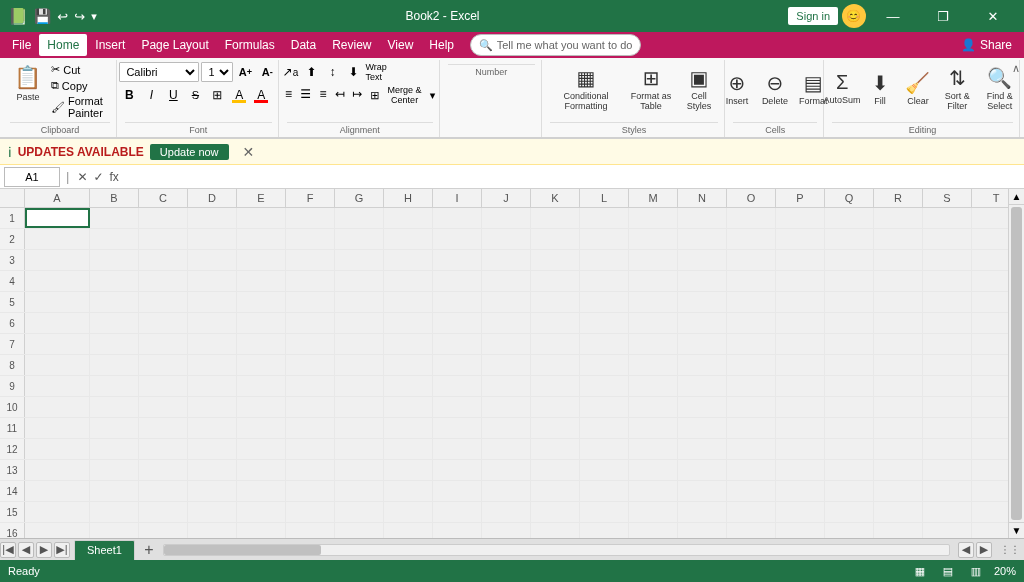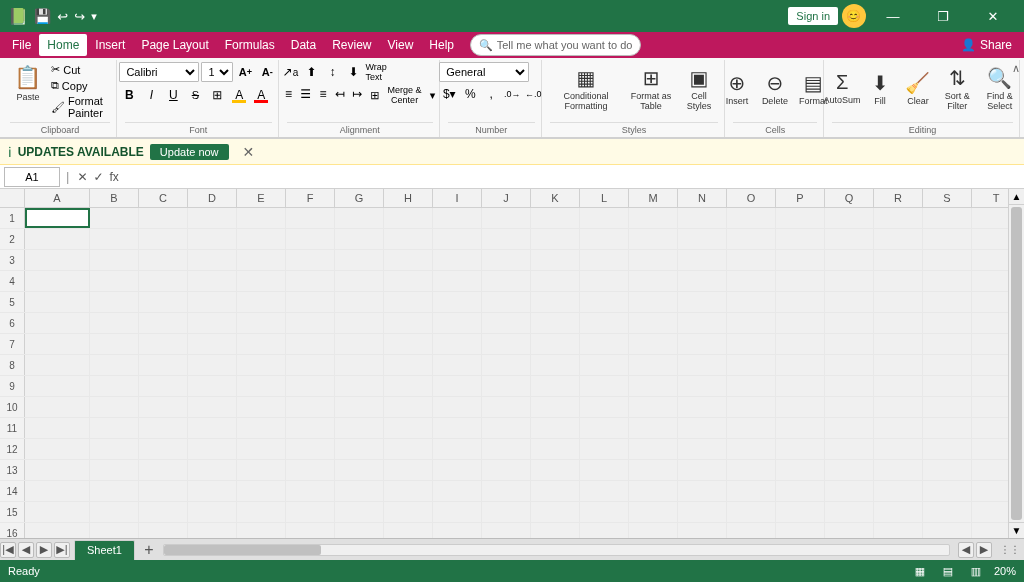--- a/index.html
+++ b/index.html
@@ -90,21 +90,21 @@
       background: #fffbe6;
       border-bottom: 1px solid #ffe58f;
       height: 26px;
       display: flex;
       align-items: center;
       padding: 0 8px;
       gap: 6px;
       font-size: 12px;
     }
     .notif-icon { color: #217346; font-size: 14px; }
-    .notif-label { font-weight: bold; color: #14532d; }
+    .notif-label { font-weight: bold; color: #b91c1c; }
     .notif-text { color: #333; flex: 1; }
     .notif-btn { background: #217346; color: white; border: none; padding: 2px 10px; font-size: 11px; cursor: pointer; border-radius: 2px; }
     .notif-close { margin-left: 8px; cursor: pointer; color: #666; font-size: 14px; }
 
     
     #formulabar {
       background: white;
       border-bottom: 1px solid #d0d0d0;
       height: 24px;
       display: flex;
@@ -235,20 +235,21 @@
 <div id="app">
 
   <div id="titlebar">
     <div id="titlebar-left">
       <span style="font-size:16px;">📗</span>
       <span style="font-size:14px;cursor:pointer;">💾</span>
       <span style="font-size:13px;cursor:pointer;">↩</span>
       <span style="font-size:13px;cursor:pointer;">↪</span>
       <span style="font-size:11px;cursor:pointer;">▾</span>
     </div>
+    <div id="titlebar-center" style="color:white;font-size:12px;">Book2 - Excel</div>
     <div id="titlebar-right">
       <button class="signin-btn">Sign in</button>
       <span class="user-icon">😊</span>
       <div class="title-btn">—</div>
       <div class="title-btn">❐</div>
       <div class="title-btn close">✕</div>
     </div>
   </div>
 
   <div id="menubar">
@@ -350,34 +351,20 @@
               <span>⊞</span>
               <span style="font-size:9px;">Merge &amp; Center</span>
               <span>▾</span>
             </button>
           </div>
         </div>
         <div class="ribbon-group-label">Alignment</div>
       </div>
 
       <div class="ribbon-group" style="min-width:100px;">
-        <div style="display:flex;flex-direction:column;gap:2px;flex:1;">
-          <div>
-            <select class="num-select">
-              <option>General</option>
-            </select>
-          </div>
-          <div class="align-row">
-            <div class="rb-icon-btn">$▾</div>
-            <div class="rb-icon-btn">%</div>
-            <div class="rb-icon-btn">,</div>
-            <div class="rb-icon-btn" style="font-size:9px;">.0→</div>
-            <div class="rb-icon-btn" style="font-size:9px;">←.0</div>
-          </div>
-        </div>
         <div class="ribbon-group-label">Number</div>
       </div>
 
       <div class="ribbon-group" style="min-width:160px;">
         <div style="display:flex;gap:2px;flex:1;align-items:flex-start;">
           <div class="rb-btn rb-btn-large" style="min-height:52px;">
             <span style="font-size:20px;">▦</span>
             <span style="font-size:9px;text-align:center;white-space:normal;">Conditional
 Formatting</span>
           </div>

